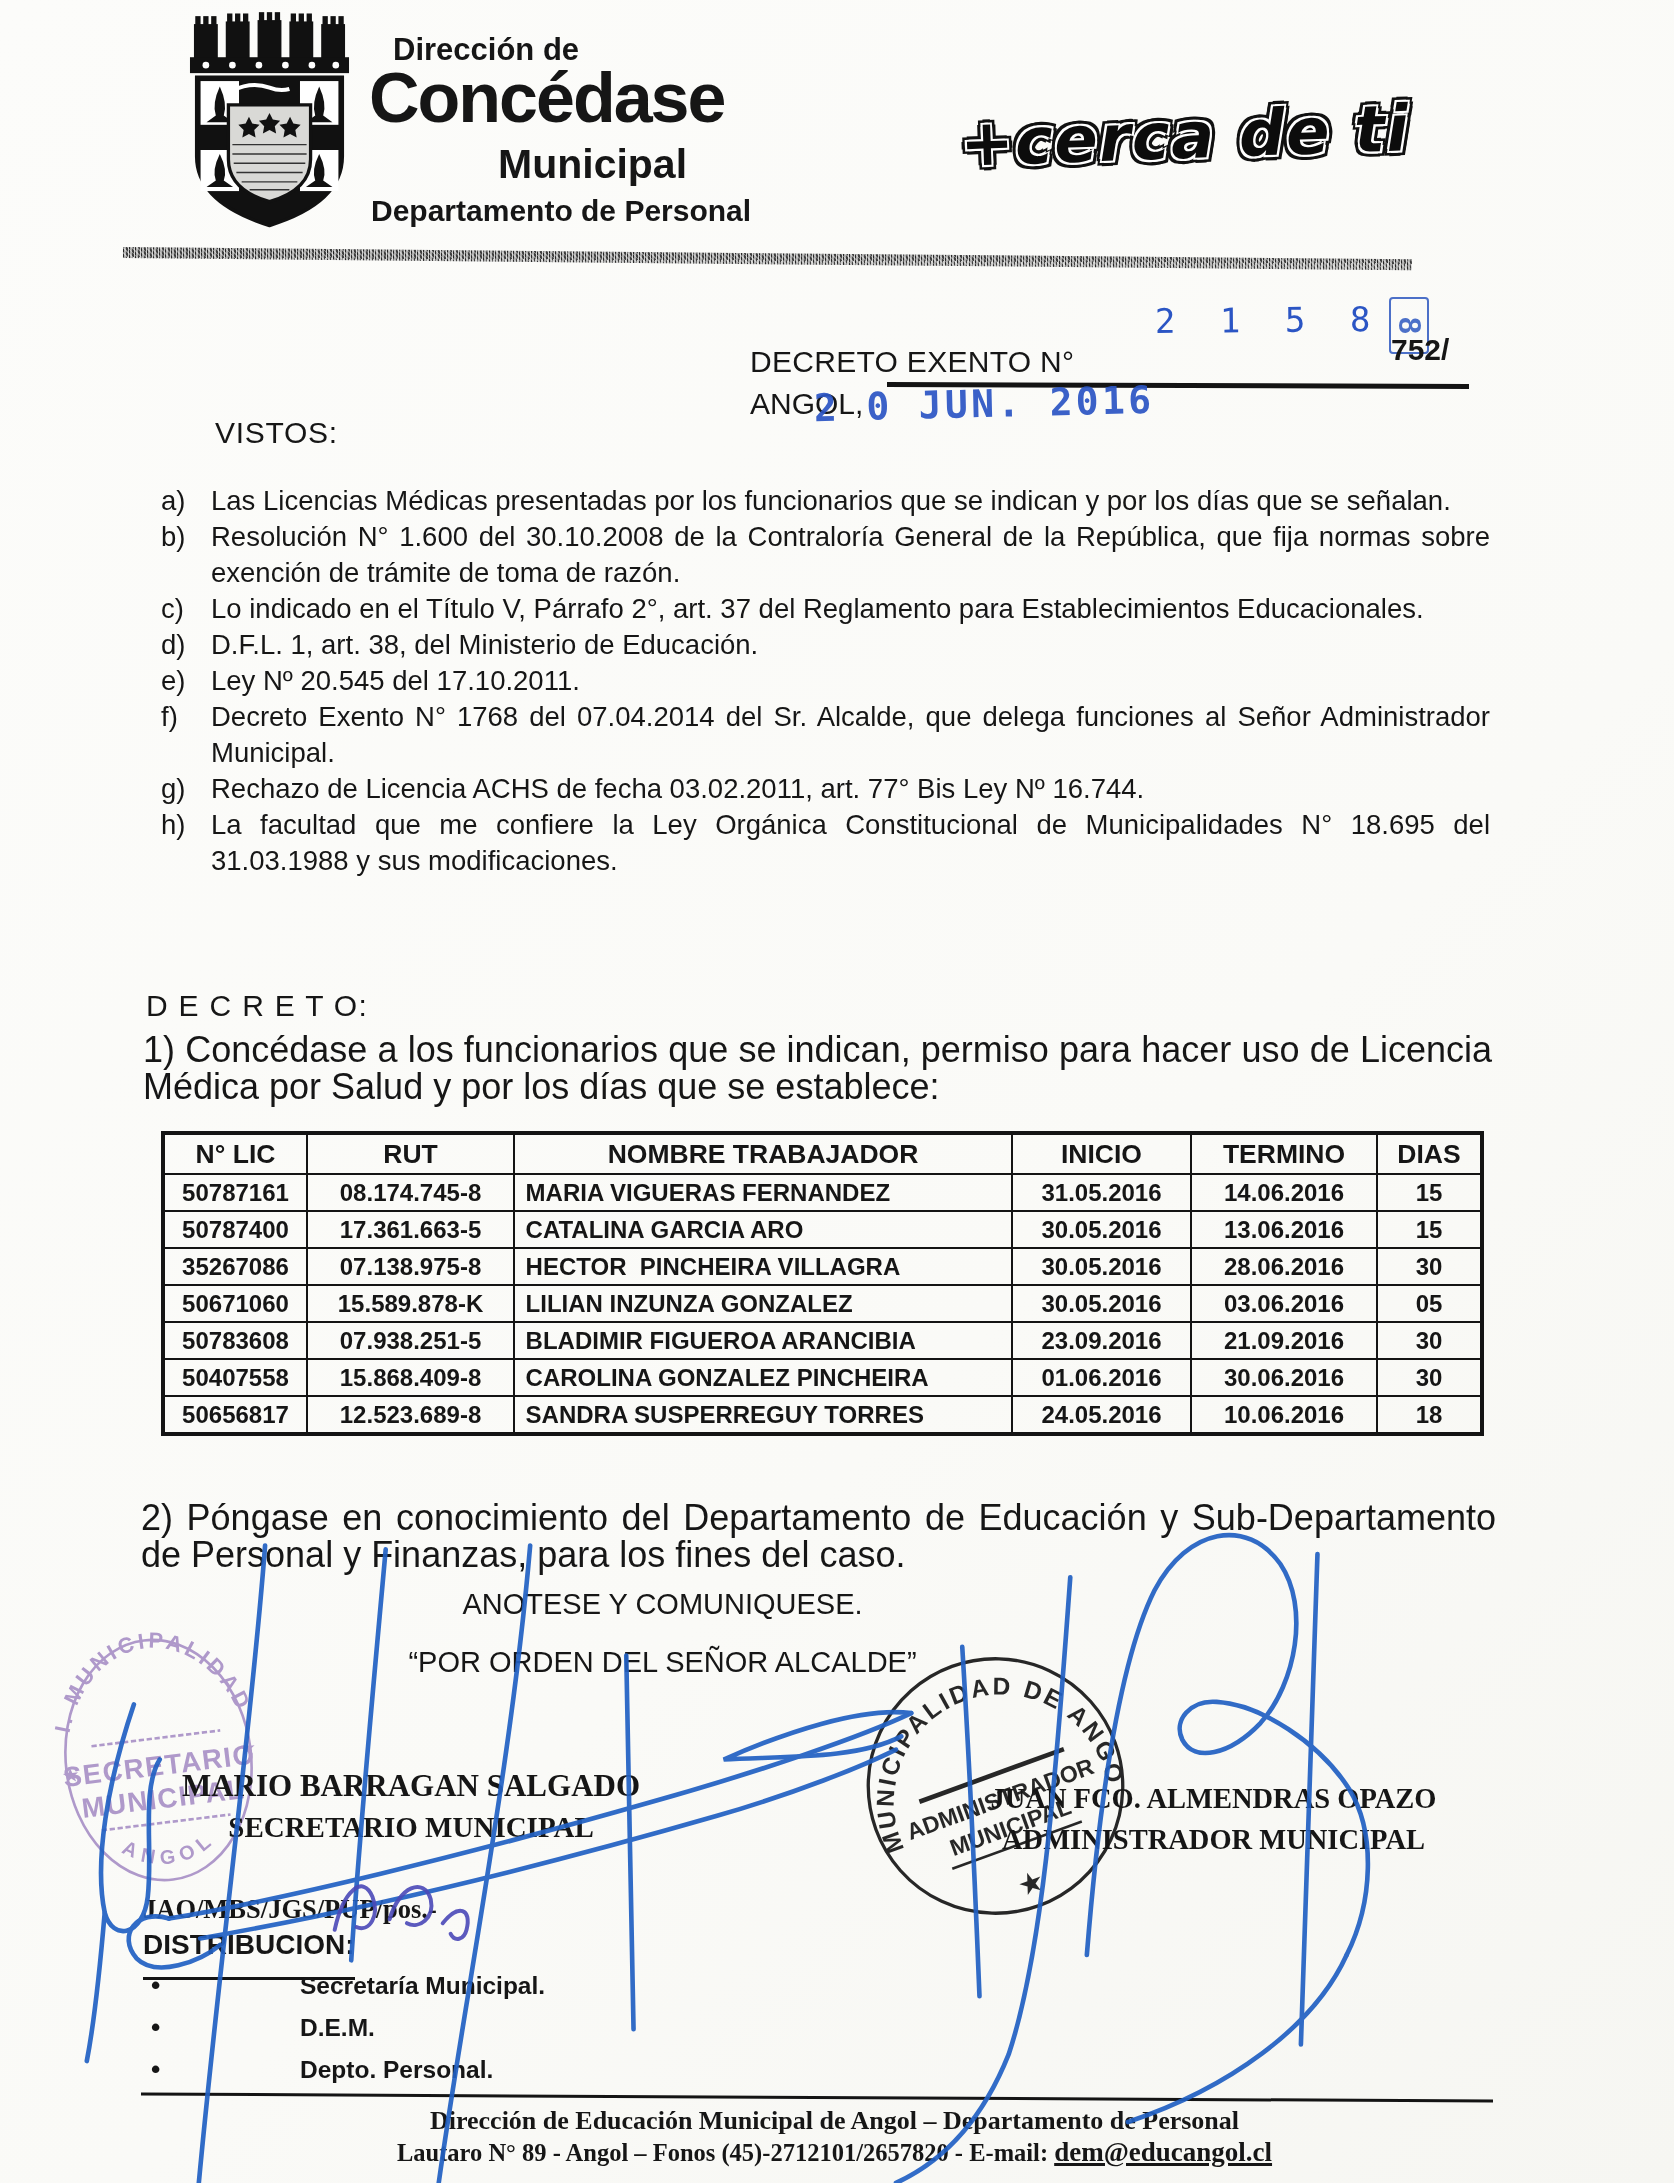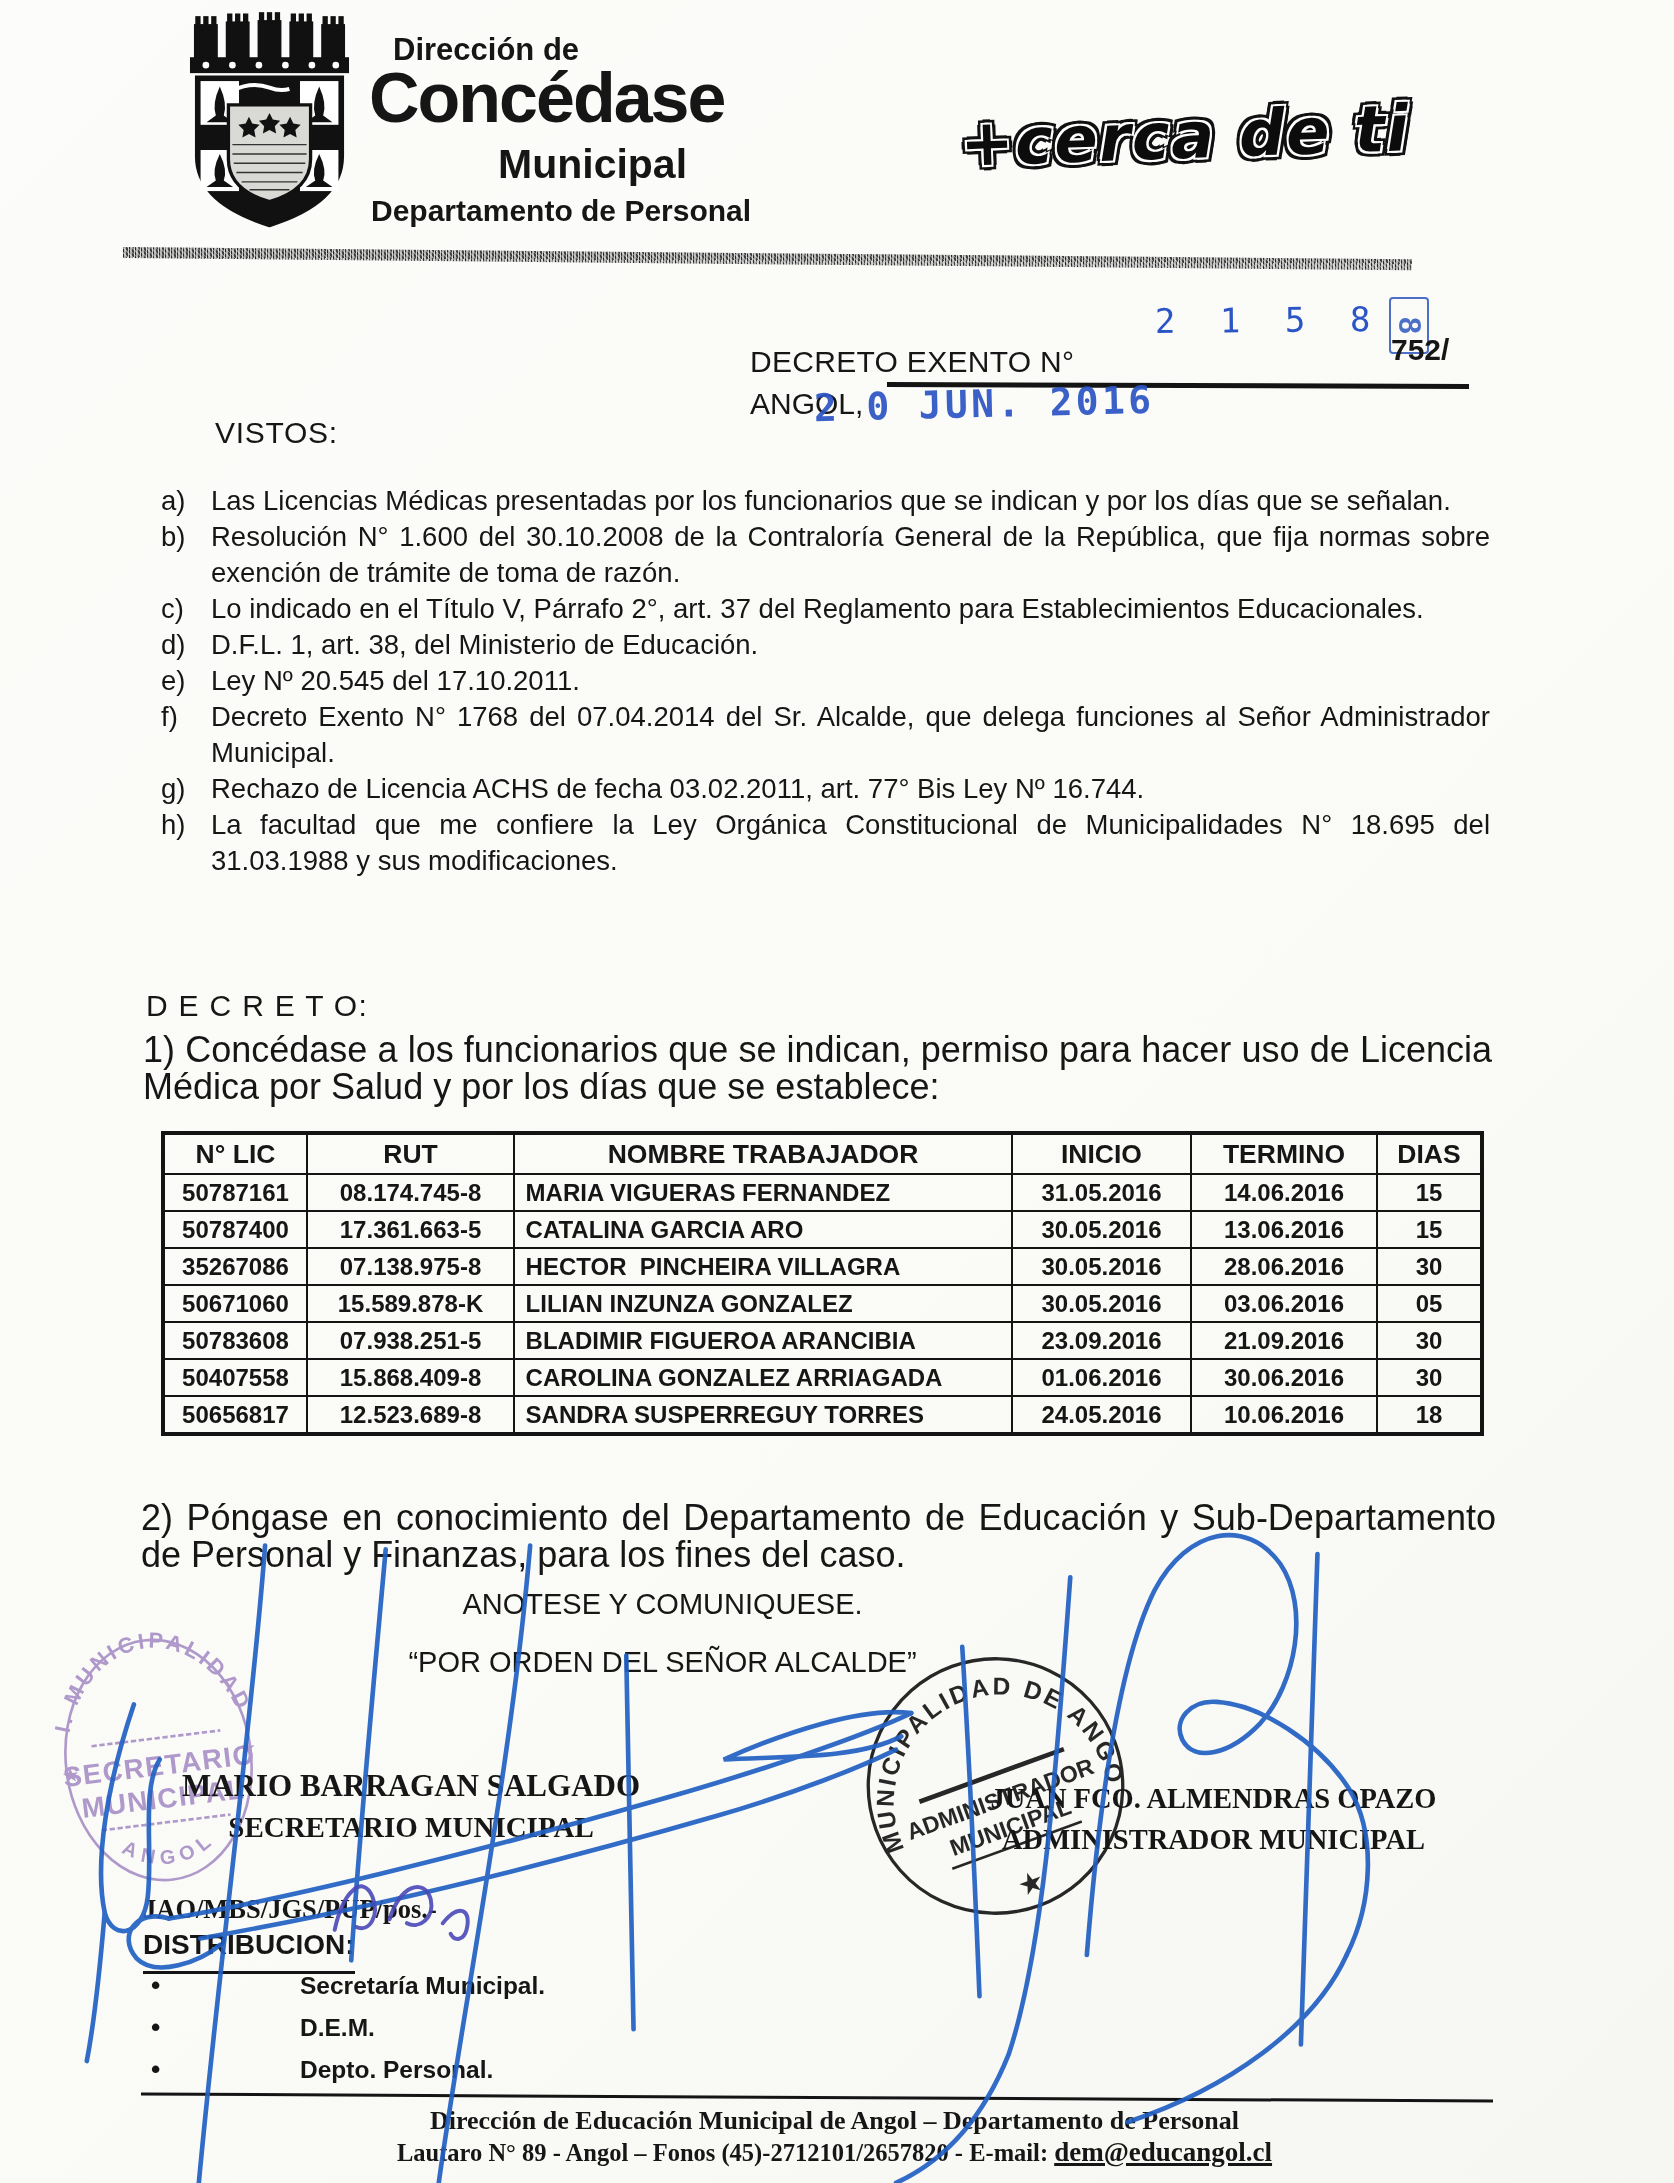--- a/index.html
+++ b/index.html
@@ -64,21 +64,21 @@
   .center-line { text-align:center; font-size:29px; }
 
   
   .sig-name  { font-family:"Liberation Serif", serif; font-weight:bold; text-align:center; }
   .sig-left-name  { font-size:31px; }
   .sig-left-title { font-size:29px; }
   .sig-right-name { font-size:28.5px; }
   .sig-right-title{ font-size:28.5px; }
 
   .jao { font-family:"Liberation Serif", serif; font-weight:bold; font-size:26.5px; }
-  .distribucion { font-size:28px; font-weight:bold; border-bottom:3.3px solid #141414; padding-bottom:10px; display:inline-block; }
+  .distribucion { font-size:28px; font-weight:bold; border-bottom:3.3px solid #141414; padding-bottom:16px; display:inline-block; }
   .bullets { }
   .bullet-row { display:flex; align-items:baseline; height:42px; font-size:24.5px; font-weight:bold; }
   .bullet-dot { width:149px; flex:0 0 149px; font-size:26.5px; }
 
   .footer-rule { height:3.3px; background:#141414; transform:rotate(0.3deg); }
   .footer-line { font-family:"Liberation Serif", serif; font-weight:bold; text-align:center; }
   .footer-org { font-size:26px; }
   .footer-addr { font-size:24.5px; }
   .footer-email { font-size:27px; text-decoration:underline; text-decoration-thickness:2.7px; }
 
@@ -284,21 +284,21 @@
           <td>50783608</td>
           <td>07.938.251-5</td>
           <td class="name">BLADIMIR FIGUEROA ARANCIBIA</td>
           <td>23.09.2016</td>
           <td>21.09.2016</td>
           <td>30</td>
         </tr>
         <tr>
           <td>50407558</td>
           <td>15.868.409-8</td>
-          <td class="name">CAROLINA GONZALEZ ARRIAGADA</td>
+          <td class="name">CAROLINA GONZALEZ PINCHEIRA</td>
           <td>01.06.2016</td>
           <td>30.06.2016</td>
           <td>30</td>
         </tr>
         <tr>
           <td>50656817</td>
           <td>12.523.689-8</td>
           <td class="name">SANDRA SUSPERREGUY TORRES</td>
           <td>24.05.2016</td>
           <td>10.06.2016</td>

